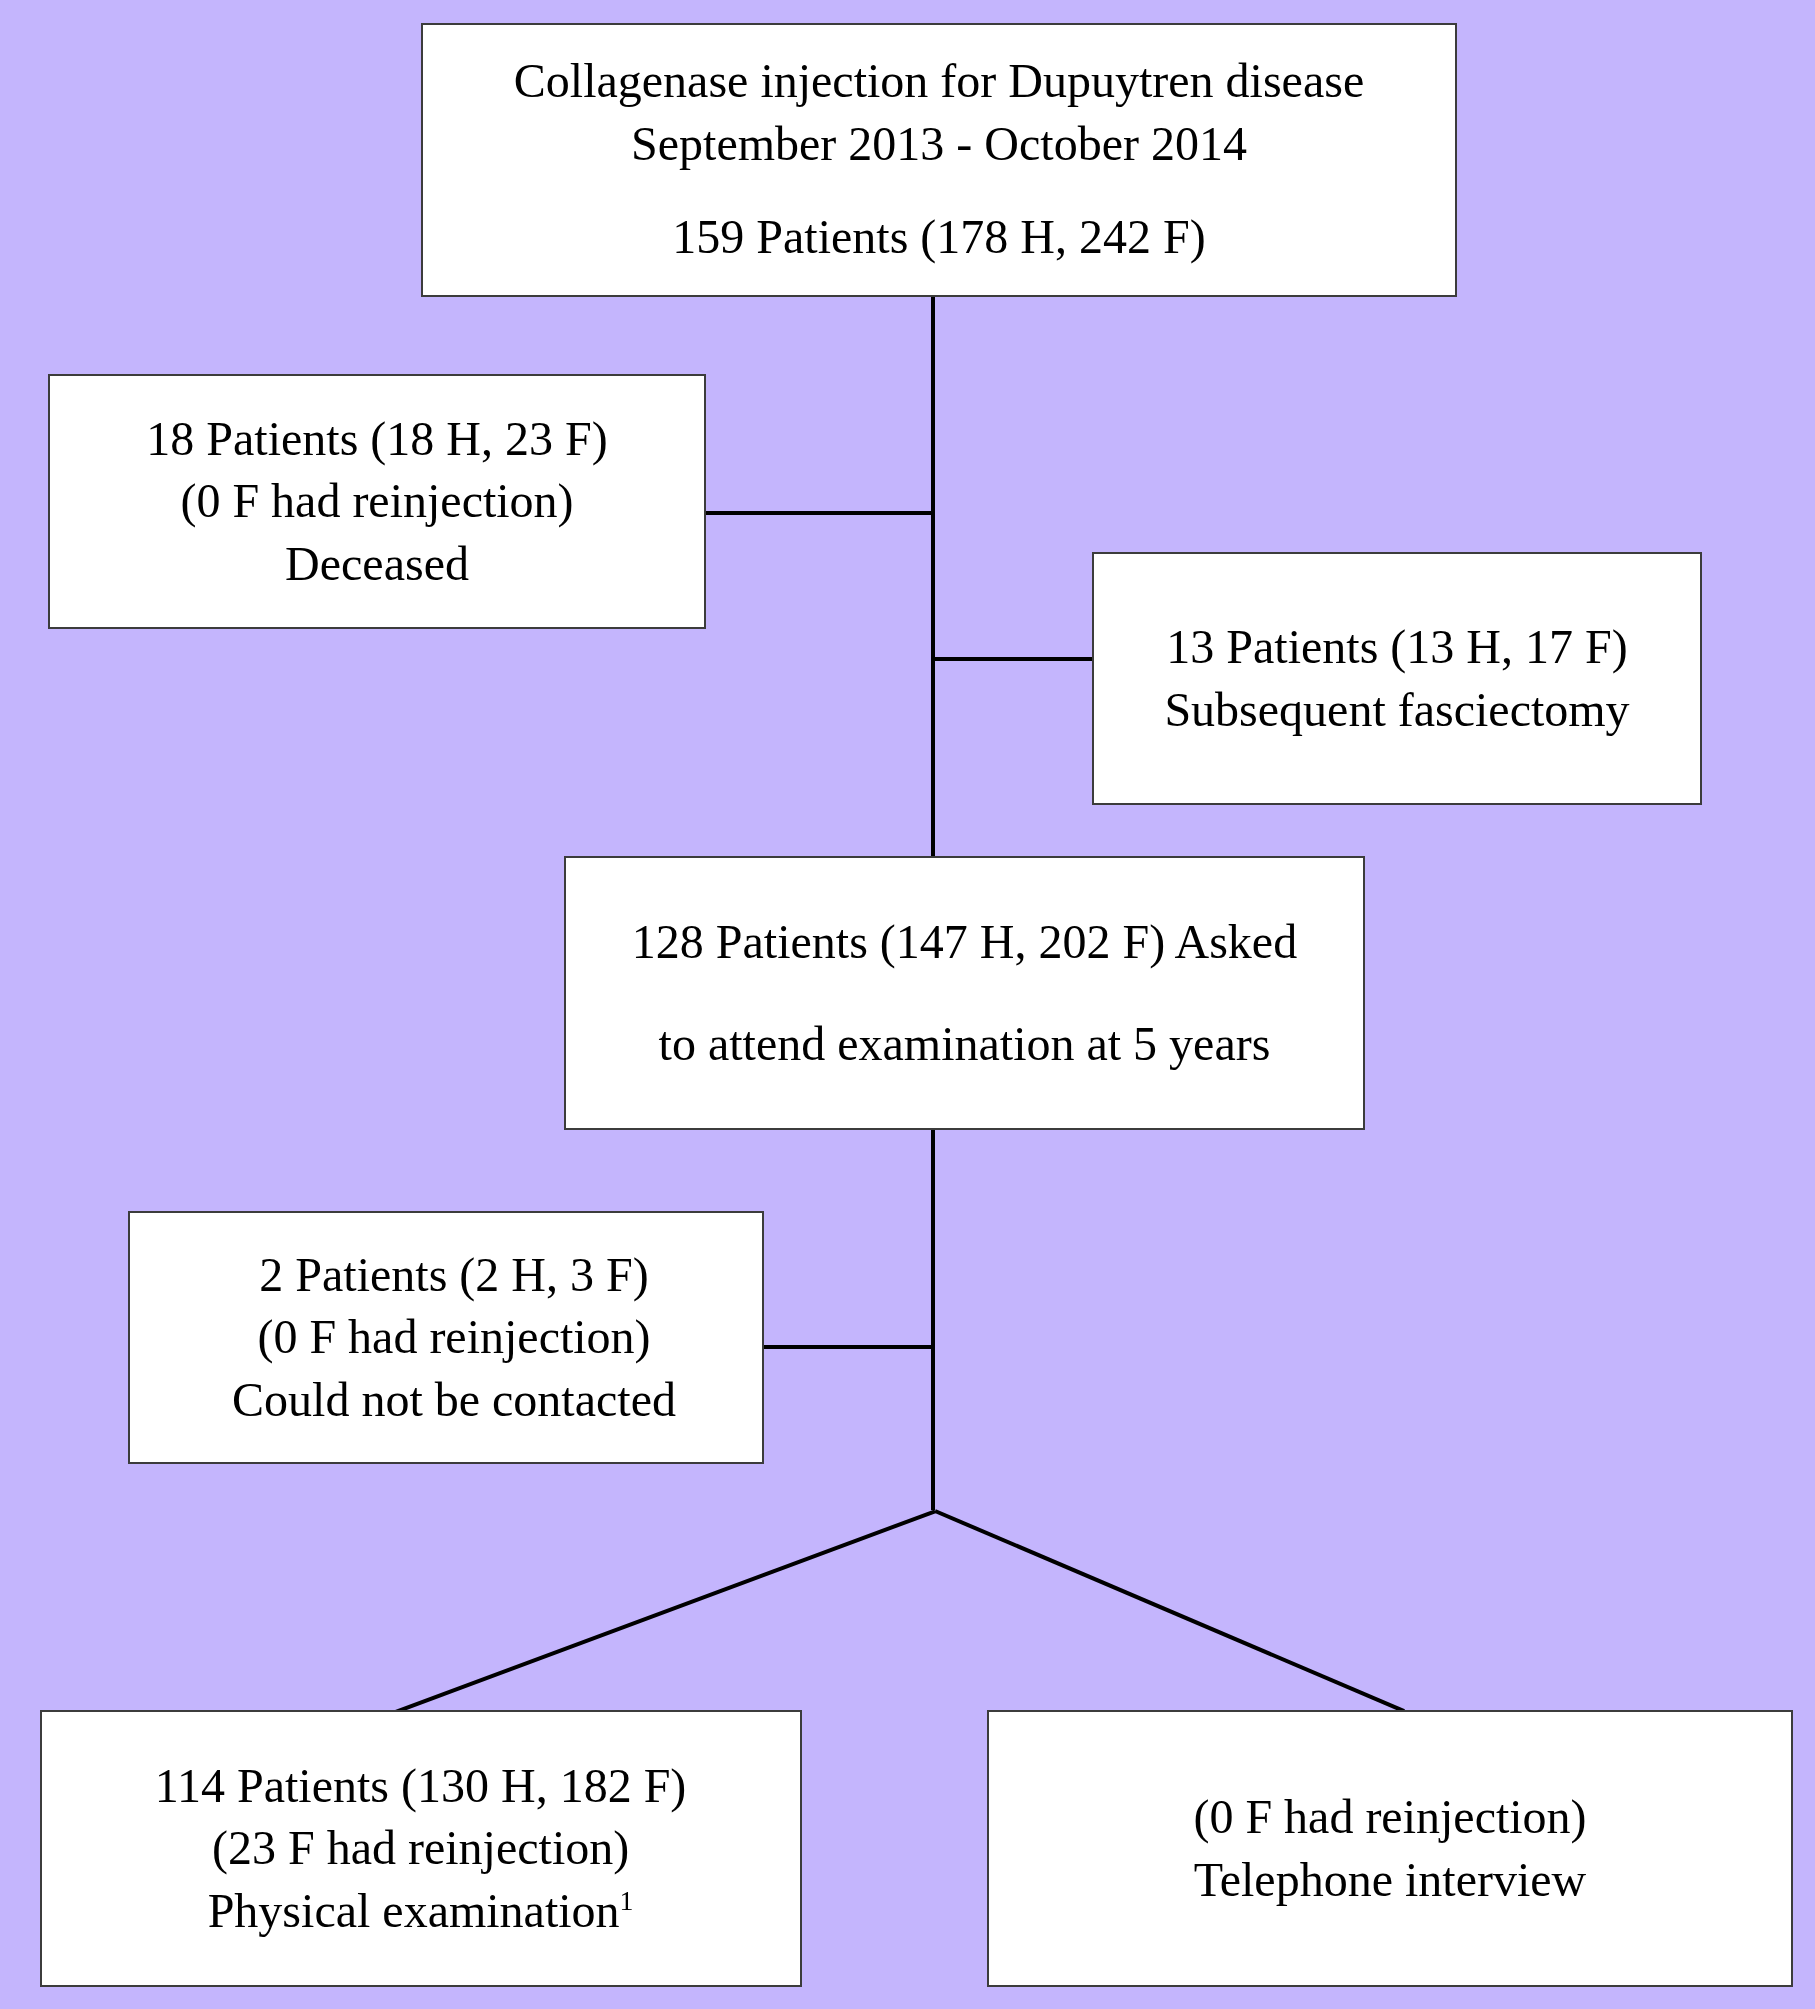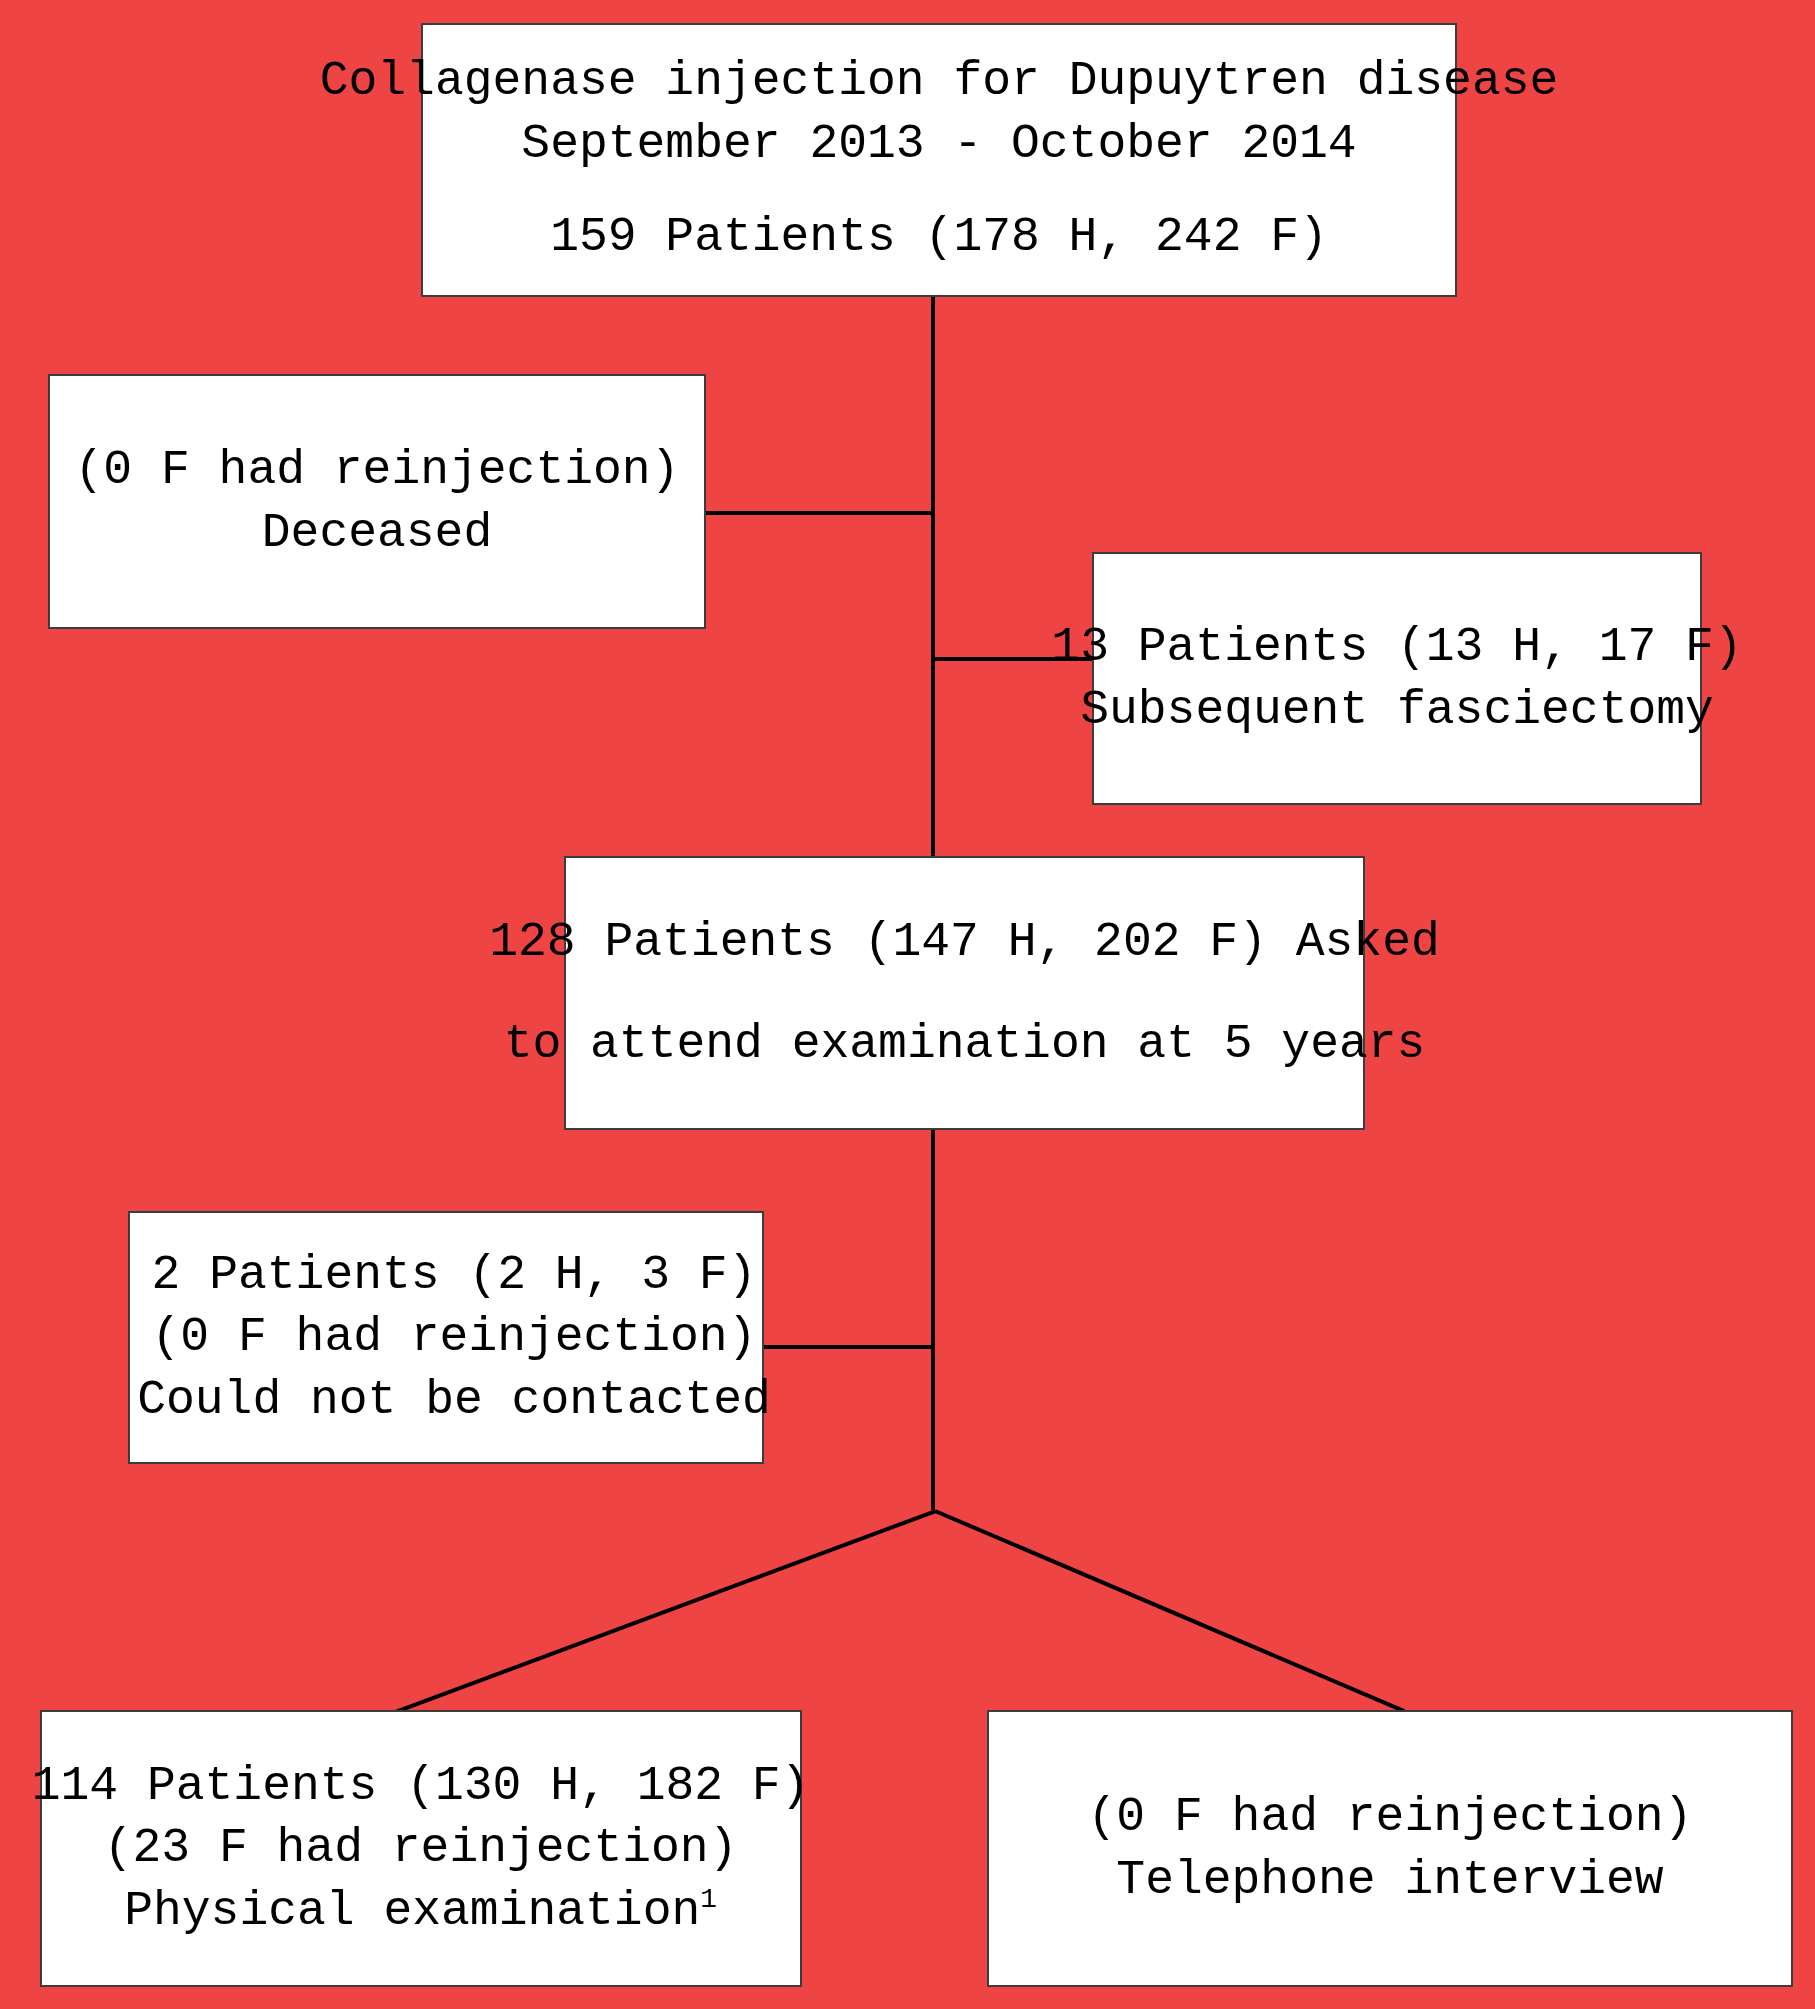--- a/index.html
+++ b/index.html
@@ -5,22 +5,22 @@
 <style>
   html, body {
     margin: 0;
     padding: 0;
     background: #ffffff;
   }
   #canvas {
     position: relative;
     width: 1815px;
     height: 2010px;
-    background: #ef4444;
-    font-family: Liberation Mono, monospace;
+    background: #c4b5fd;
+    font-family: Liberation Serif, serif;
     overflow: hidden;
   }
   .node {
     position: absolute;
     box-sizing: border-box;
     background: #ffffff;
     border: 2.6px solid #3c3c3c;
     display: flex;
     flex-direction: column;
     align-items: center;
@@ -97,20 +97,21 @@
   <div class="leg" id="leg-right"></div>
 
   <div class="node" id="node-root">
     <span class="line">Collagenase injection for Dupuytren disease</span>
     <span class="line">September 2013 - October 2014</span>
     <span class="spacer"></span>
     <span class="line">159 Patients (178 H, 242 F)</span>
   </div>
 
   <div class="node" id="node-deceased">
+    <span class="line">18 Patients (18 H, 23 F)</span>
     <span class="line">(0 F had reinjection)</span>
     <span class="line">Deceased</span>
   </div>
 
   <div class="node" id="node-fasciectomy">
     <span class="line">13 Patients (13 H, 17 F)</span>
     <span class="line">Subsequent fasciectomy</span>
   </div>
 
   <div class="node" id="node-asked">

